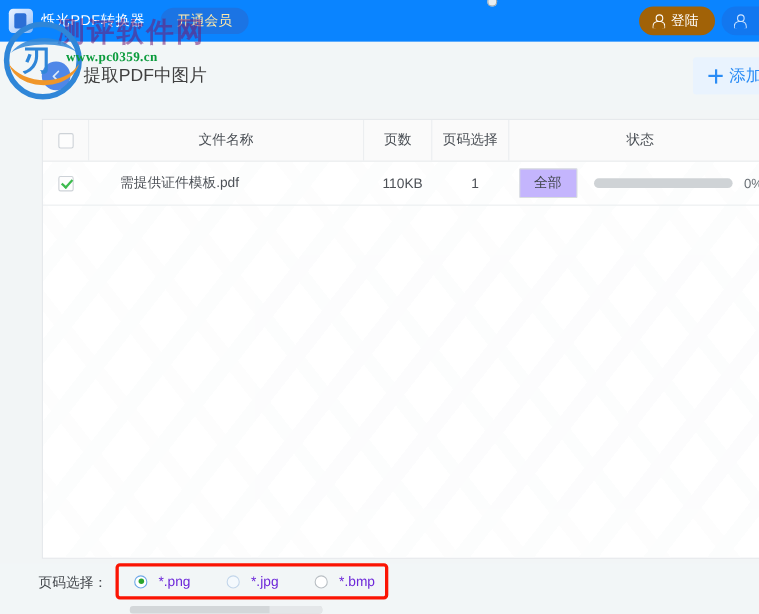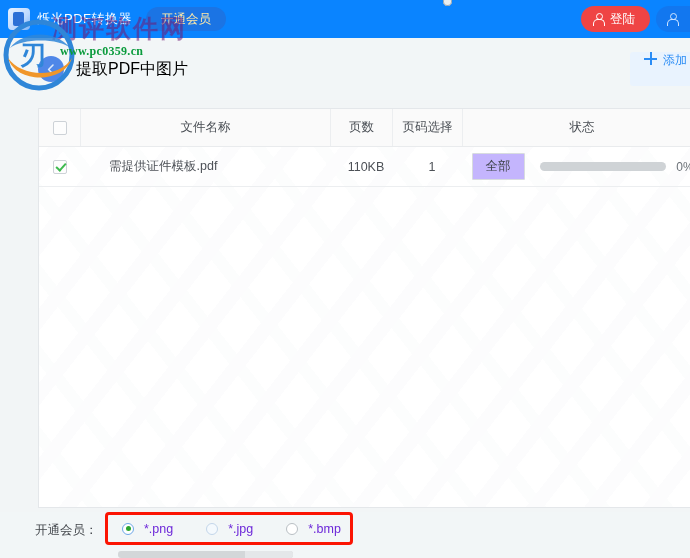--- a/index.html
+++ b/index.html
@@ -35,21 +35,21 @@
   .vip-btn {
     margin-left: 14px; height: 24px; padding: 0 15px;
     border-radius: 12px; background: #1b74e4;
     display: flex; align-items: center; justify-content: center;
     color: #ffe9a8; font-size: 12.5px; white-space: nowrap; flex: none;
     cursor: pointer;
   }
   .title-spacer { flex: 1 1 auto; }
   .login-btn {
     height: 26px; padding: 0 15px 0 11px; border-radius: 13px;
-    background: #ef4444; display: flex; align-items: center; gap: 6px;
+    background: #a16207; display: flex; align-items: center; gap: 6px;
     color: #ffffff; font-size: 12.5px; white-space: nowrap; flex: none;
     cursor: pointer; margin-right: 6px;
   }
   .person-ico { width: 12px; height: 13px; position: relative; flex: none; }
   .person-ico::before {
     content: ""; position: absolute; left: 3.5px; top: 0;
     width: 5px; height: 5px; border-radius: 50%;
     border: 1.3px solid #fff;
   }
   .person-ico::after {
@@ -80,28 +80,28 @@
     display: flex; align-items: center;
   }
   .back-btn {
     width: 26px; height: 26px; border-radius: 50%;
     background: #4f87e8; margin-left: 38px; flex: none;
     display: flex; align-items: center; justify-content: center;
     cursor: pointer;
   }
   .back-btn svg { display: block; }
   .page-title {
-    margin-left: 12px; font-size: 16px; color: #000000; white-space: nowrap;
+    margin-left: 12px; font-size: 16px; color: #404040; white-space: nowrap;
   }
   .head-spacer { flex: 1 1 auto; }
   .add-btn {
     height: 34px; background: #e9f3fe; border-radius: 3px 0 0 3px;
-    display: flex; align-items: flex-start; gap: 6px;
+    display: flex; align-items: center; gap: 6px;
     padding: 0 10px 0 14px; margin-right: 0;
-    color: #2a8cf5; font-size: 12px; white-space: nowrap;
+    color: #2a8cf5; font-size: 15px; white-space: nowrap;
     cursor: pointer; overflow: hidden; max-width: 60px;
   }
   .plus-ico { position: relative; width: 13px; height: 13px; flex: none; }
   .plus-ico::before, .plus-ico::after {
     content: ""; position: absolute; background: #2a8cf5;
   }
   .plus-ico::before { left: 0; top: 5.5px; width: 13px; height: 2px; }
   .plus-ico::after { left: 5.5px; top: 0; width: 2px; height: 13px; }
 
   
@@ -286,21 +286,21 @@
           <span class="pbar">
               <i style="width: 0%;"></i>
             </span>
           <span class="pct">0%</span>
         </span>
       </div>
     </div>
   </div>
 
   <div class="footer"></div>
-  <div class="fmt-label">开通会员：</div>
+  <div class="fmt-label">页码选择：</div>
 
   <div class="fmt-box">
     <label class="radio-item">
       <span class="rd on"></span>
       <span>*.png</span>
     </label>
     <label class="radio-item">
       <span class="rd mid"></span>
       <span>*.jpg</span>
     </label>

